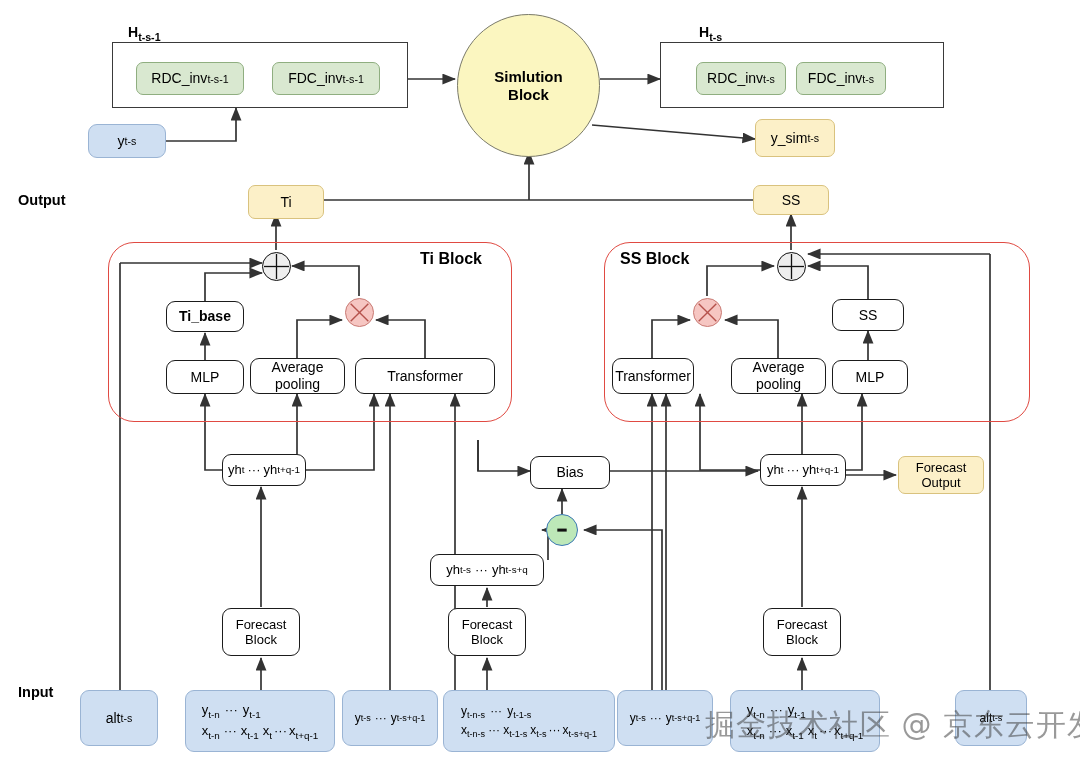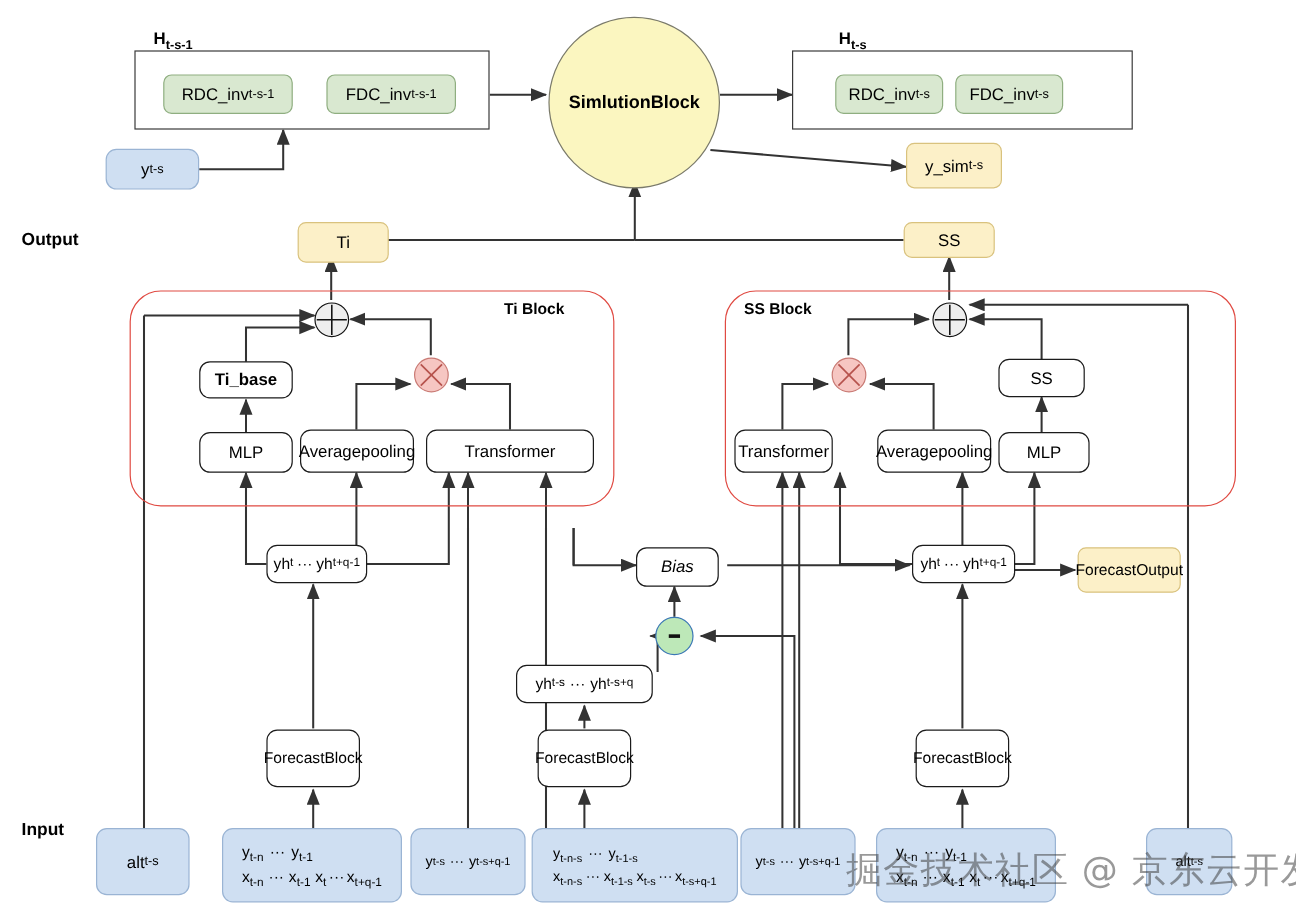--- a/index.html
+++ b/index.html
@@ -77,21 +77,21 @@
     color: #000;
   }
   .grp-label {
     position: absolute;
     font-size: 14px;
     font-weight: bold;
     color: #000;
   }
   .blk-title {
     position: absolute;
-    font-size: 13px;
+    font-size: 16px;
     font-weight: bold;
     color: #000;
   }
   .redbox {
     position: absolute;
     border: 1.6px solid #e04a42;
     border-radius: 26px;
     background: transparent;
     box-sizing: border-box;
   }
@@ -112,21 +112,21 @@
   .op-times {
     background: #f6c6c2;
     border: 1.6px solid #c97a74;
   }
   .op-minus {
     background: #bde8b8;
     border: 1.8px solid #3c78b5;
     color: #111;
   }
   .op svg { display:block; }
-  .two-line { flex-direction: row; text-align: center; }
+  .two-line { flex-direction: column; text-align: center; }
   .sub { font-size: 0.76em; vertical-align: sub; line-height: 0; }
   .inp-multi {
     display: block;
     padding: 5px 7px;
     font-size: 13px;
     text-align: left;
     white-space: nowrap;
   }
   .inp-multi div { line-height: 1.6; }
   .watermark {
@@ -356,21 +356,21 @@
   </div>
 
   <div class="node n-white" style="left:222px; top:454px; width:84px; height:32px; font-size:13px;">
     <span>yh</span>
       <span class="sub">t</span>
       <span style="padding:0 3px;">···</span>
       <span>yh</span>
       <span class="sub">t+q-1</span>
   </div>
 
-  <div class="node n-white" style="left:530px; top:456px; width:69px; height:33px;font-style:italic;">
+  <div class="node n-white" style="left:530px; top:456px; width:80px; height:33px;">
     <span>Bias</span>
   </div>
 
   <div class="node n-white" style="left:760px; top:454px; width:86px; height:32px; font-size:13px;">
     <span>yh</span>
       <span class="sub">t</span>
       <span style="padding:0 3px;">···</span>
       <span>yh</span>
       <span class="sub">t+q-1</span>
   </div>

